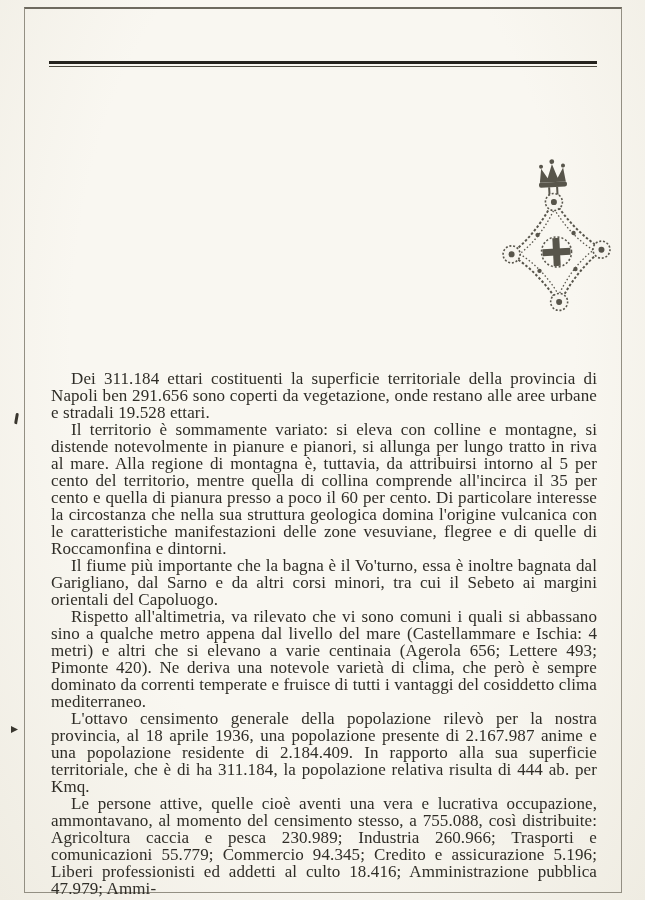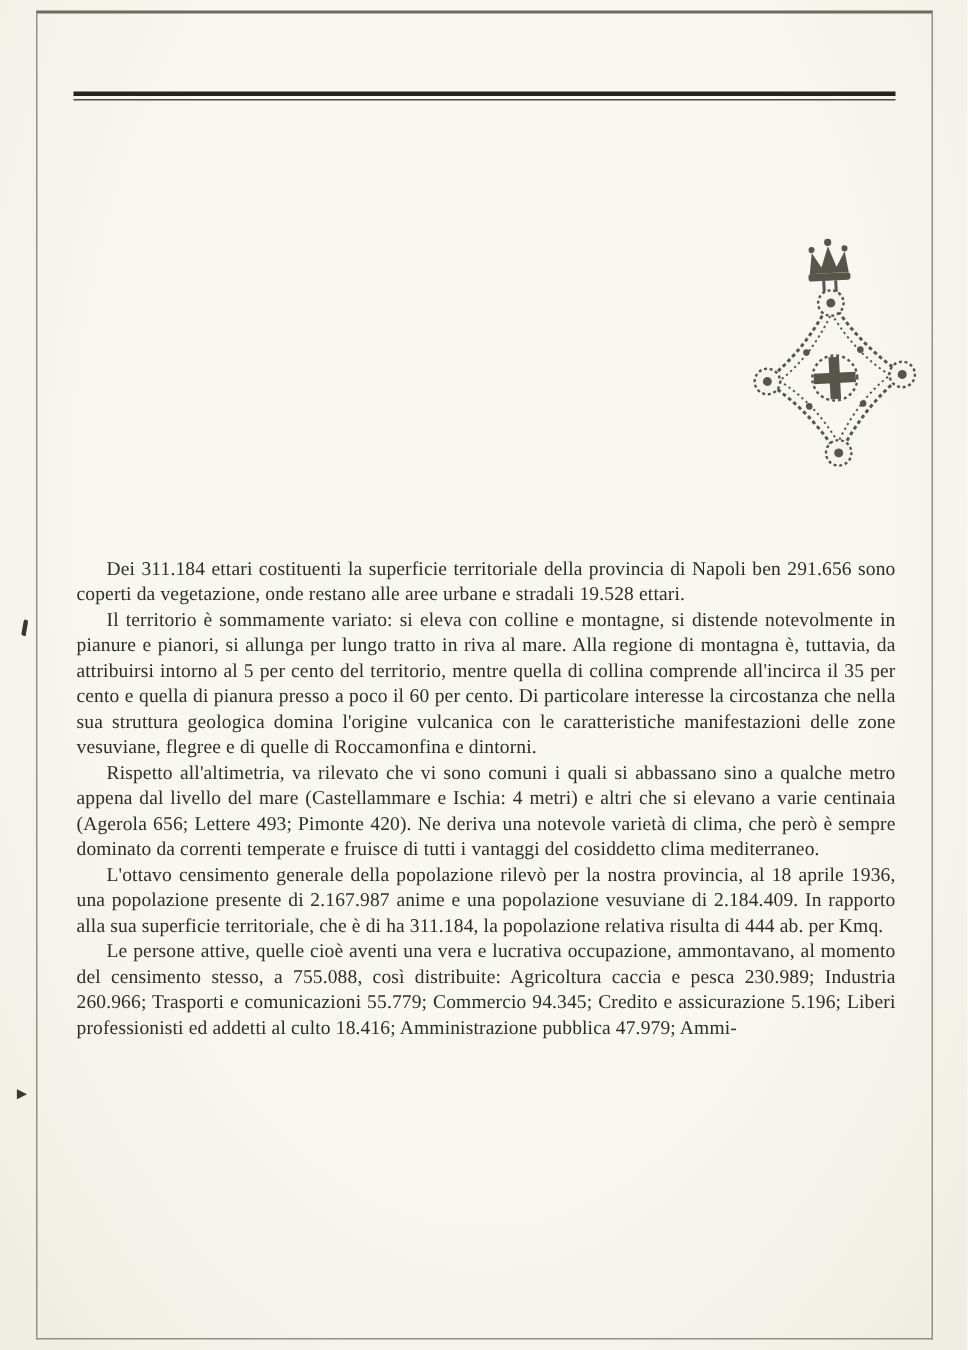--- a/index.html
+++ b/index.html
@@ -29,21 +29,21 @@
   }
   .stamp {
     position: absolute;
     left: 500px; top: 152px;
     width: 112px; height: 162px;
   }
   .text-block {
     position: absolute;
     left: 51px; top: 370px;
     width: 546px;
-    font-size: 13px;
+    font-size: 17px;
     line-height: 17px;
     text-align: justify;
     letter-spacing: 0.1px;
     color: #2f2d27;
   }
   .text-block p { text-indent: 20px; }
   .text-block .it { }
   .ink-mark-1 {
     position: absolute;
     left: 15px; top: 413px;
@@ -100,16 +100,17 @@
     <circle cx="74" cy="118" r="2.2" fill="#3c392f" stroke="none"></circle>
   </g>
 </svg>
 
 <div class="ink-mark-1"></div>
 <div class="ink-mark-2"></div>
 
 <div class="text-block">
     <p><span>Dei 311.184 ettari costituenti la superficie territoriale della provincia di Napoli ben 291.656 sono coperti da vegetazione, onde restano alle aree urbane e stradali 19.528 ettari.</span></p>
     <p><span>Il territorio è sommamente variato: si eleva con colline e montagne, si distende notevolmente in pianure e pianori, si allunga per lungo tratto in riva al mare. Alla </span><span class="it">regione di montagna</span><span> è, tuttavia, da attribuirsi intorno al 5 per cento del territorio, mentre quella di </span><span class="it">collina</span><span> comprende all'incirca il 35 per cento e quella di </span><span class="it">pianura</span><span> presso a poco il 60 per cento. Di particolare interesse la circostanza che nella sua struttura geologica domina l'origine vulcanica con le caratteristiche manifestazioni delle zone vesuviane, flegree e di quelle di Roccamonfina e dintorni.</span></p>
+    <p><span>Il fiume più importante che la bagna è il Vo'turno, essa è inoltre bagnata dal Garigliano, dal Sarno e da altri corsi minori, tra cui il Sebeto ai margini orientali del Capoluogo.</span></p>
     <p><span>Rispetto all'altimetria, va rilevato che vi sono comuni i quali si abbassano sino a qualche metro appena dal livello del mare (Castellammare e Ischia: 4 metri) e altri che si elevano a varie centinaia (Agerola 656; Lettere 493; Pimonte 420). Ne deriva una notevole varietà di clima, che però è sempre dominato da correnti temperate e fruisce di tutti i vantaggi del cosiddetto clima mediterraneo.</span></p>
-    <p><span>L'ottavo censimento generale della popolazione rilevò per la nostra provincia, al 18 aprile 1936, una popolazione presente di 2.167.987 anime e una popolazione </span><span class="it">vesuviane</span><span> di 2.184.409. In rapporto alla sua superficie territoriale, che è di ha 311.184, la popolazione relativa risulta di 444 ab. per Kmq.</span></p>
+    <p><span>L'ottavo censimento generale della popolazione rilevò per la nostra provincia, al 18 aprile 1936, una popolazione presente di 2.167.987 anime e una popolazione </span><span class="it">residente</span><span> di 2.184.409. In rapporto alla sua superficie territoriale, che è di ha 311.184, la popolazione relativa risulta di 444 ab. per Kmq.</span></p>
     <p><span>Le persone </span><span class="it">attive</span><span>, quelle cioè aventi una vera e lucrativa occupazione, ammontavano, al momento del censimento stesso, a 755.088, così distribuite: Agricoltura caccia e pesca 230.989; Industria 260.966; Trasporti e comunicazioni 55.779; Commercio 94.345; Credito e assicurazione 5.196; Liberi professionisti ed addetti al culto 18.416; Amministrazione pubblica 47.979; Ammi-</span></p>
   </div>
 
 </body></html>

